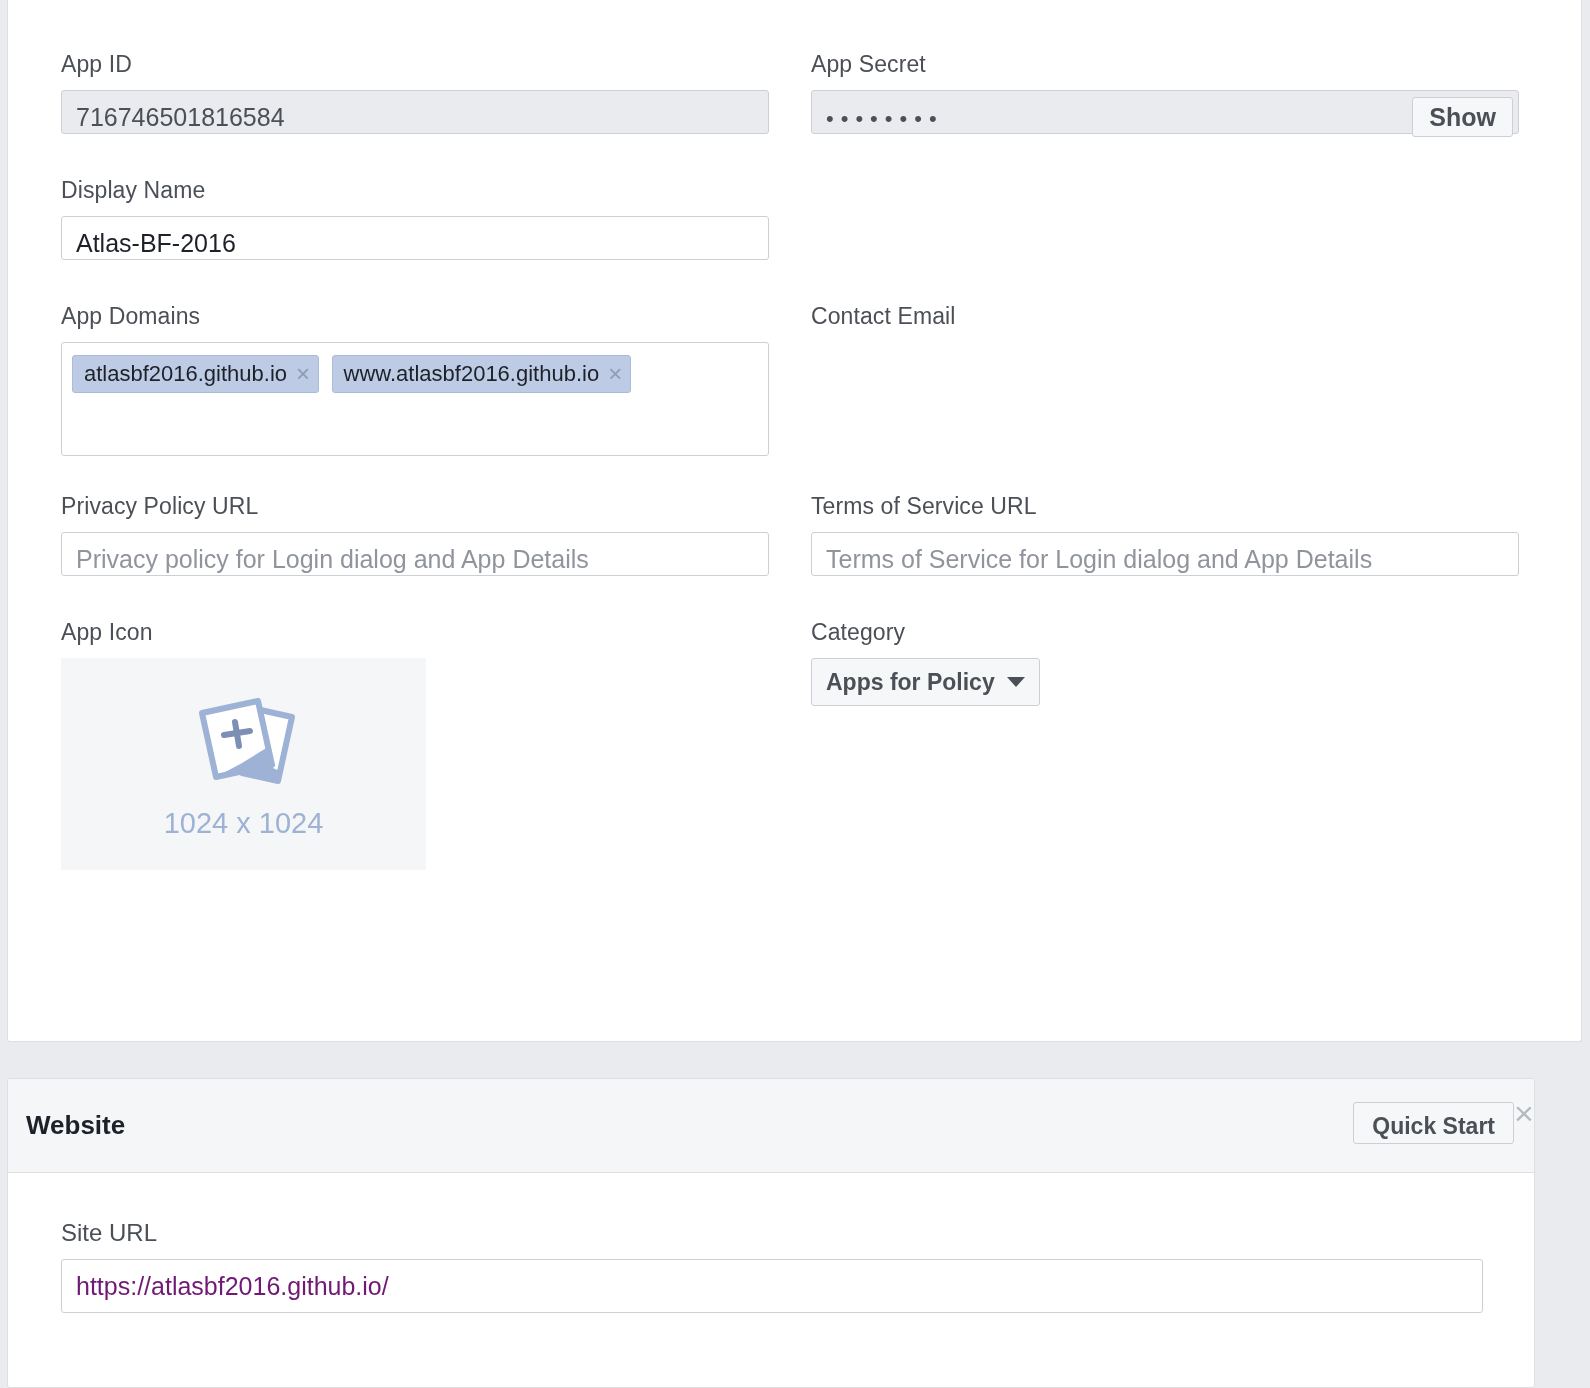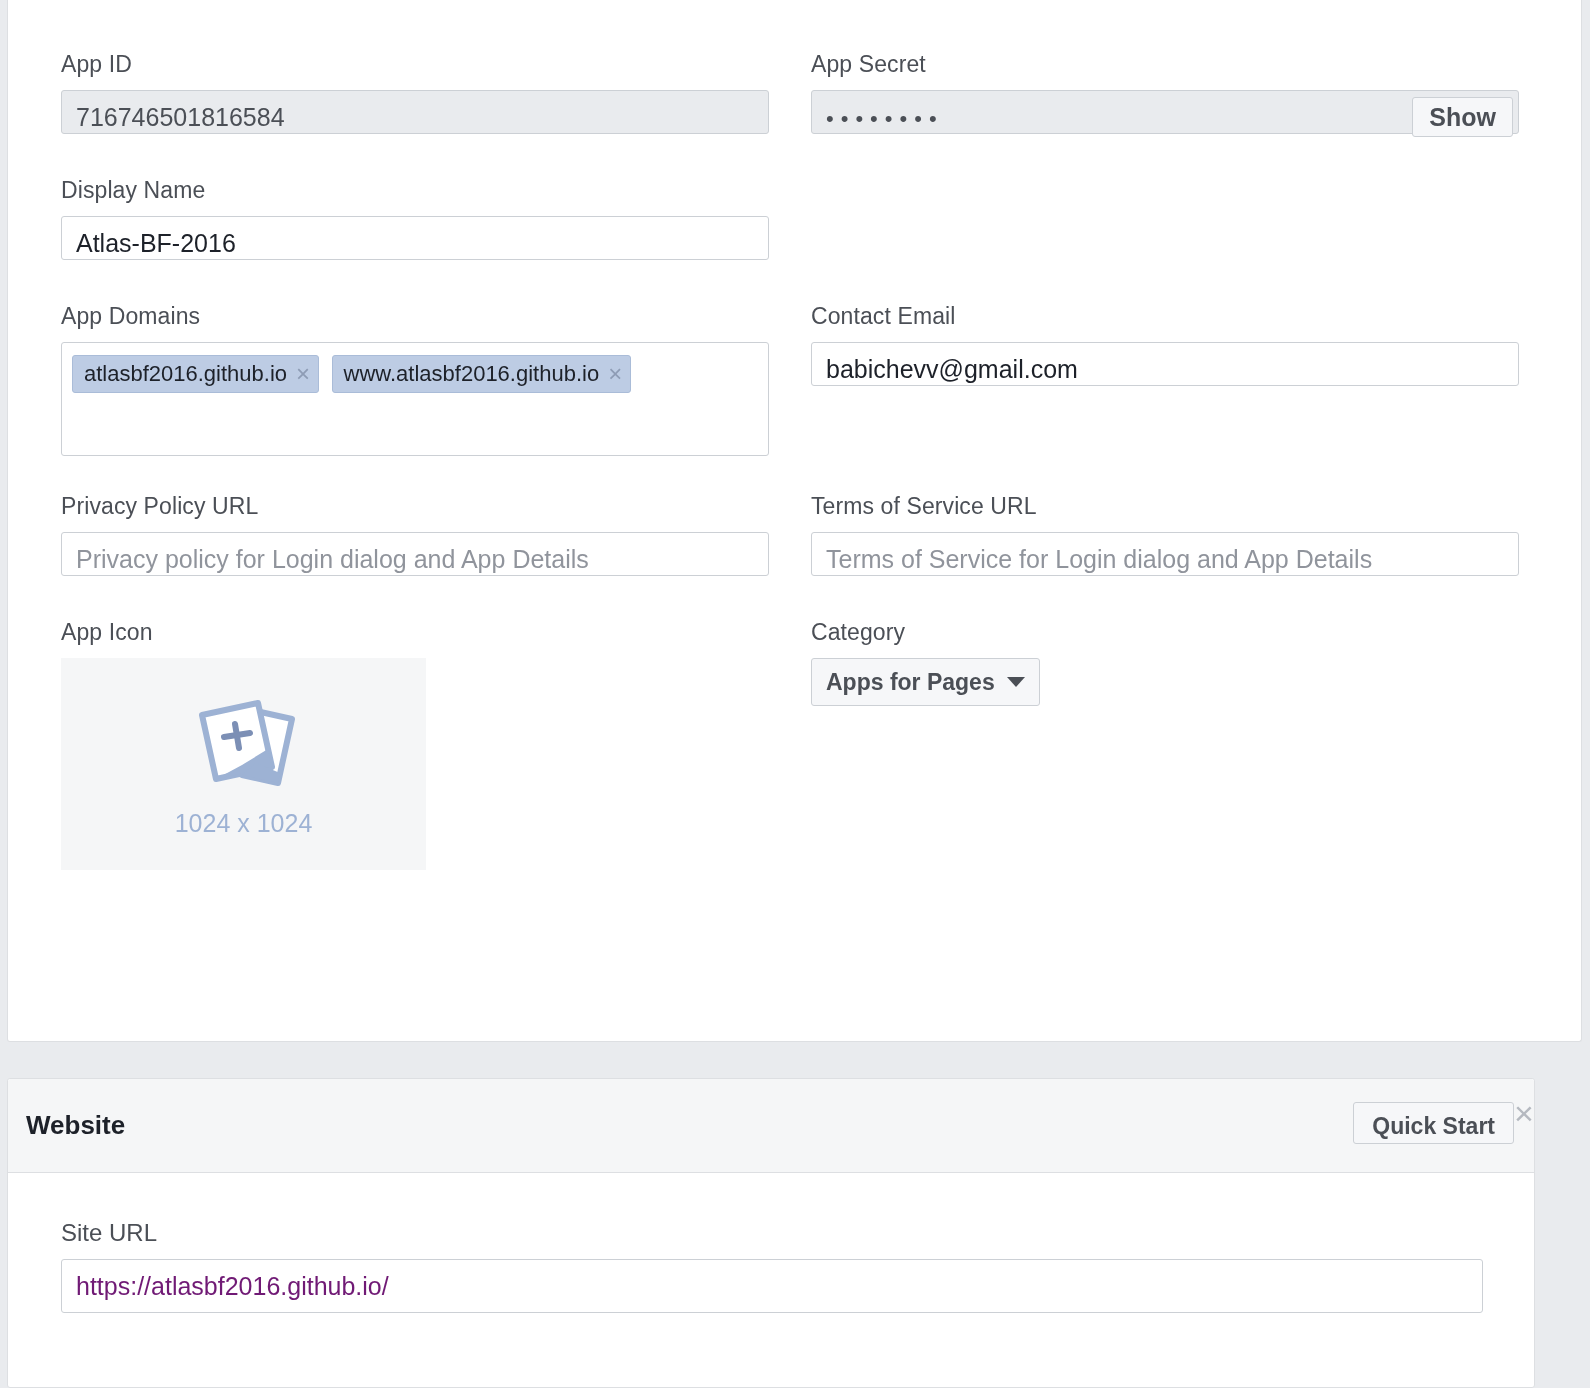--- a/index.html
+++ b/index.html
@@ -126,21 +126,21 @@
     margin-left: 8px;
     display: flex;
     flex-direction: column;
     align-items: center;
     justify-content: center;
     cursor: pointer;
   }
   .icon-drop svg { display: block; }
   .icon-size-label {
     margin-top: 14px;
-    font-size: 25px;
+    font-size: 29px;
     color: #9db2d4;
   }
 
   
   .select-btn {
     display: inline-flex;
     align-items: center;
     height: 48px;
     background: #f6f7f9;
     border: 1px solid #ccd0d5;
@@ -277,21 +277,20 @@
               <span class="tok-x">×</span>
             </span>
             <span class="token">
               <span>www.atlasbf2016.github.io</span>
               <span class="tok-x">×</span>
             </span>
           </div>
         </div>
         <div class="col right">
           <div class="field-label">Contact Email</div>
-          <div class="input">babichevv@gmail.com</div>
         </div>
       </div>
 
       <div class="spacer-24"></div>
 
       <div class="row">
         <div class="col">
           <div class="field-label">Privacy Policy URL</div>
           <div class="input placeholder">Privacy policy for Login dialog and App Details</div>
         </div>
@@ -320,21 +319,21 @@
                   <line x1="53" y1="33" x2="57" y2="57"></line>
                 </g>
               </svg>
             </span>
             <span class="icon-size-label">1024 x 1024</span>
           </div>
         </div>
         <div class="col right">
           <div class="field-label">Category</div>
           <div class="select-btn">
-            <span>Apps for Pages</span>
+            <span>Apps for Policy</span>
             <span class="caret"></span>
           </div>
         </div>
       </div>
 
     </div>
   </div>
 
   <div class="close-x">×</div>
 

